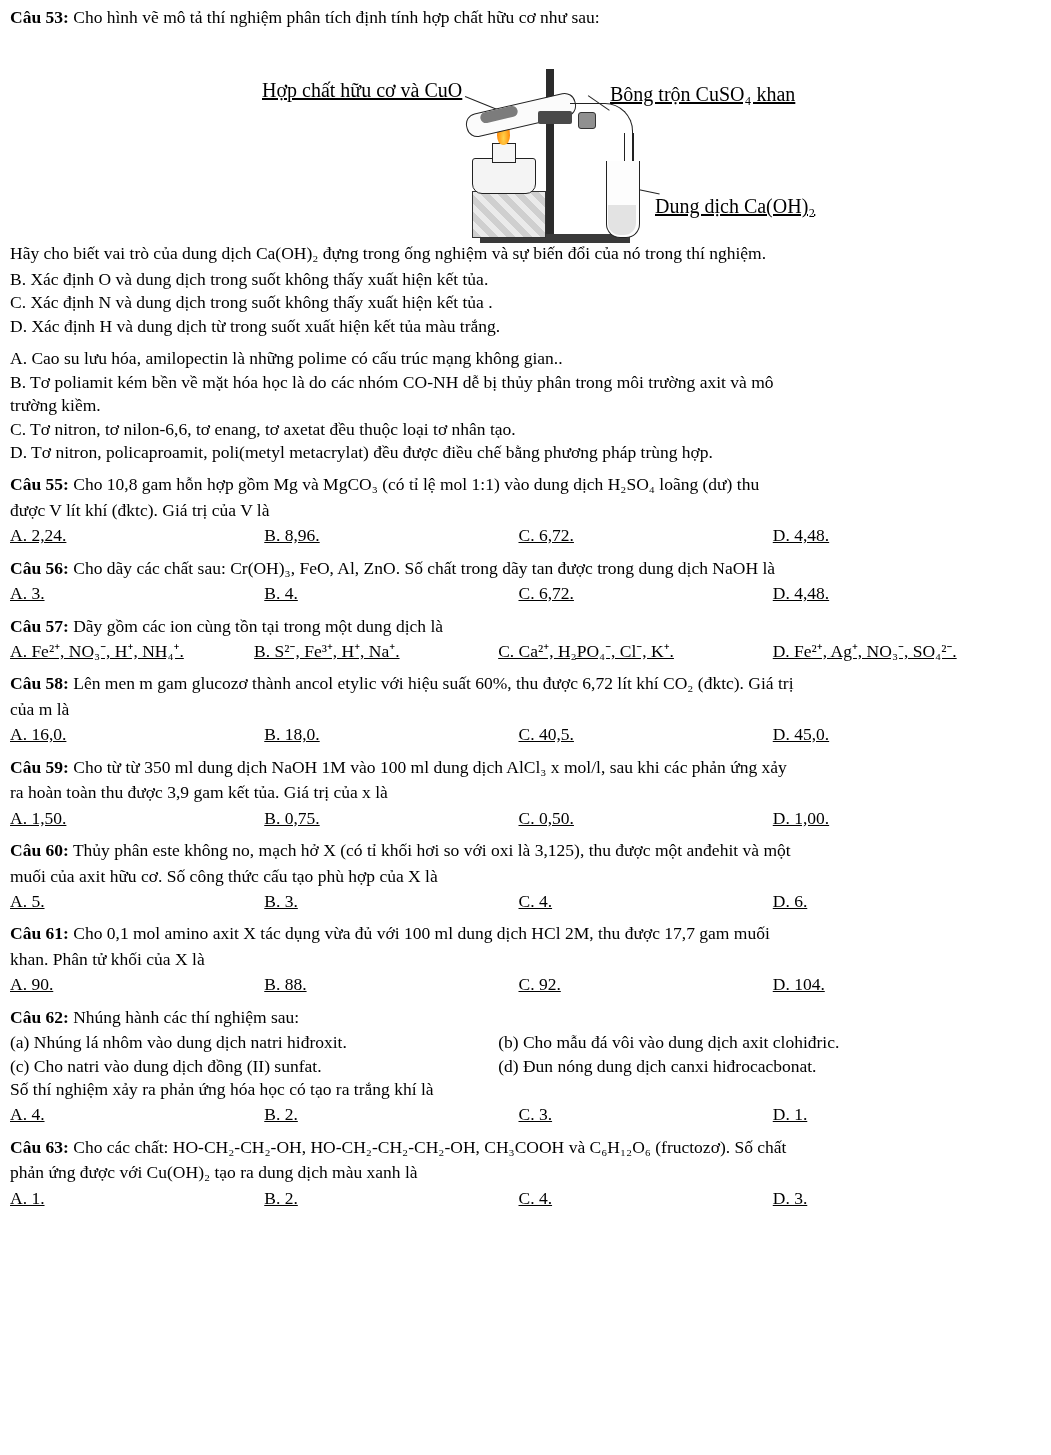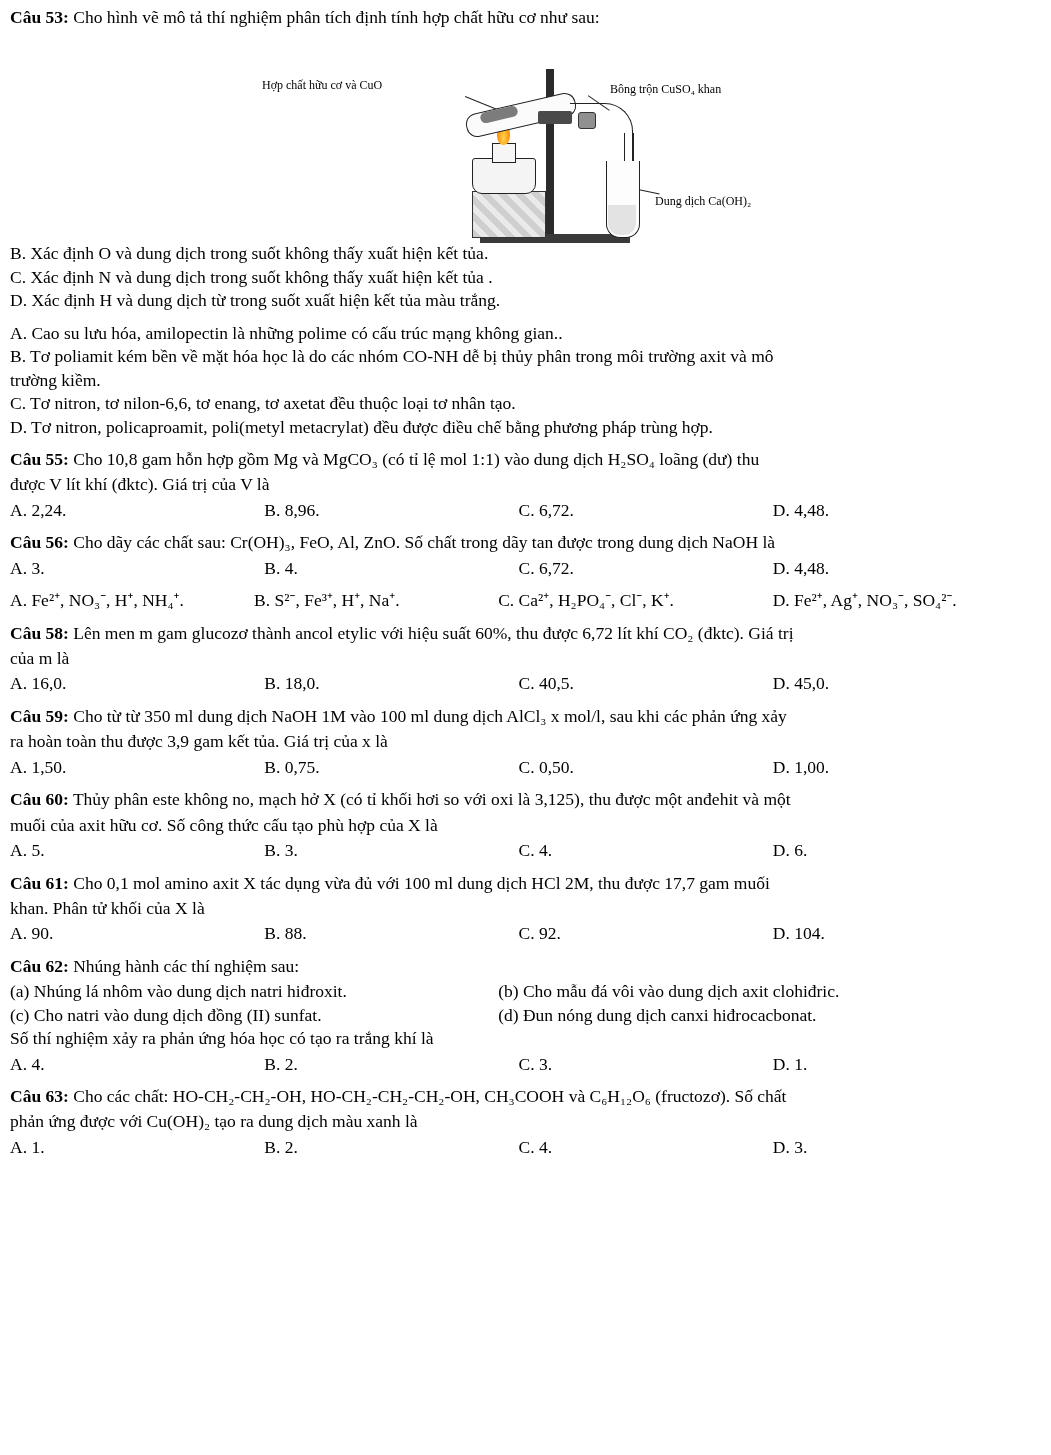--- a/index.html
+++ b/index.html
@@ -39,40 +39,42 @@
   }
   .opts {
     display: flex;
     width: 100%;
     margin-top: 1px;
   }
   .opts .opt {
     flex: 0 0 25%;
     box-sizing: border-box;
     padding-right: 0;
+    text-decoration: underline;
   }
   .opt-list .opt {
     display: block;
   }
   .two-col {
     display: flex;
   }
   .two-col .c1 { flex: 0 0 48%; }
   .two-col .c2 { flex: 1 1 auto; }
 
   
   .figure {
     position: relative;
     height: 205px;
     margin: 4px 0 4px 0;
   }
   .fig-label {
     position: absolute;
-    font-size: 12px;
+    font-size: 20px;
     white-space: nowrap;
+    text-decoration: underline;
   }
   .lbl-left  { left: 252px; top: 44px; }
   .lbl-right { left: 600px; top: 48px; }
   .lbl-ca    { left: 645px; top: 160px; }
 
   .stand-pole {
     position: absolute;
     left: 536px; top: 36px;
     width: 8px; height: 172px;
     background: #2b2b2b;
@@ -220,20 +222,21 @@
       <div class="tube-main"></div>
       <div class="tube-sample"></div>
       <div class="clamp"></div>
       <div class="cotton"></div>
       <div class="bend"></div>
       <div class="down-tube"></div>
       <div class="test-tube"></div>
       <div class="tt-liquid"></div>
     </div>
 
+    <div class="q stem">Hãy cho biết vai trò của dung dịch Ca(OH)₂ đựng trong ống nghiệm và sự biến đổi của nó trong thí nghiệm.</div>
     <div class="opt-list">
       <div class="opt">B. Xác định O và dung dịch trong suốt không thấy xuất hiện kết tủa.</div>
       <div class="opt">C. Xác định N và dung dịch trong suốt không thấy xuất hiện kết tủa .</div>
       <div class="opt">D. Xác định H và dung dịch từ trong suốt xuất hiện kết tủa màu trắng.</div>
     </div>
   </div>
 
   <div class="q-block">
     <div class="opt-list">
       <div class="opt">A. Cao su lưu hóa, amilopectin là những polime có cấu trúc mạng không gian..</div>
@@ -265,20 +268,24 @@
     </div>
     <div class="opts">
       <div class="opt">A. 3.</div>
       <div class="opt">B. 4.</div>
       <div class="opt">C. 6,72.</div>
       <div class="opt">D. 4,48.</div>
     </div>
   </div>
 
   <div class="q-block">
+    <div class="q">
+      <span class="lbl">Câu 57:</span>
+      <span>Dãy gồm các ion cùng tồn tại trong một dung dịch là</span>
+    </div>
     <div class="opts">
       <div class="opt" style="flex:0 0 24%">A. Fe²⁺, NO₃⁻, H⁺, NH₄⁺.</div>
       <div class="opt" style="flex:0 0 24%">B. S²⁻, Fe³⁺, H⁺, Na⁺.</div>
       <div class="opt" style="flex:0 0 27%">C. Ca²⁺, H₂PO₄⁻, Cl⁻, K⁺.</div>
       <div class="opt" style="flex:0 0 25%">D. Fe²⁺, Ag⁺, NO₃⁻, SO₄²⁻.</div>
     </div>
   </div>
 
   <div class="q-block">
     <div class="q">

